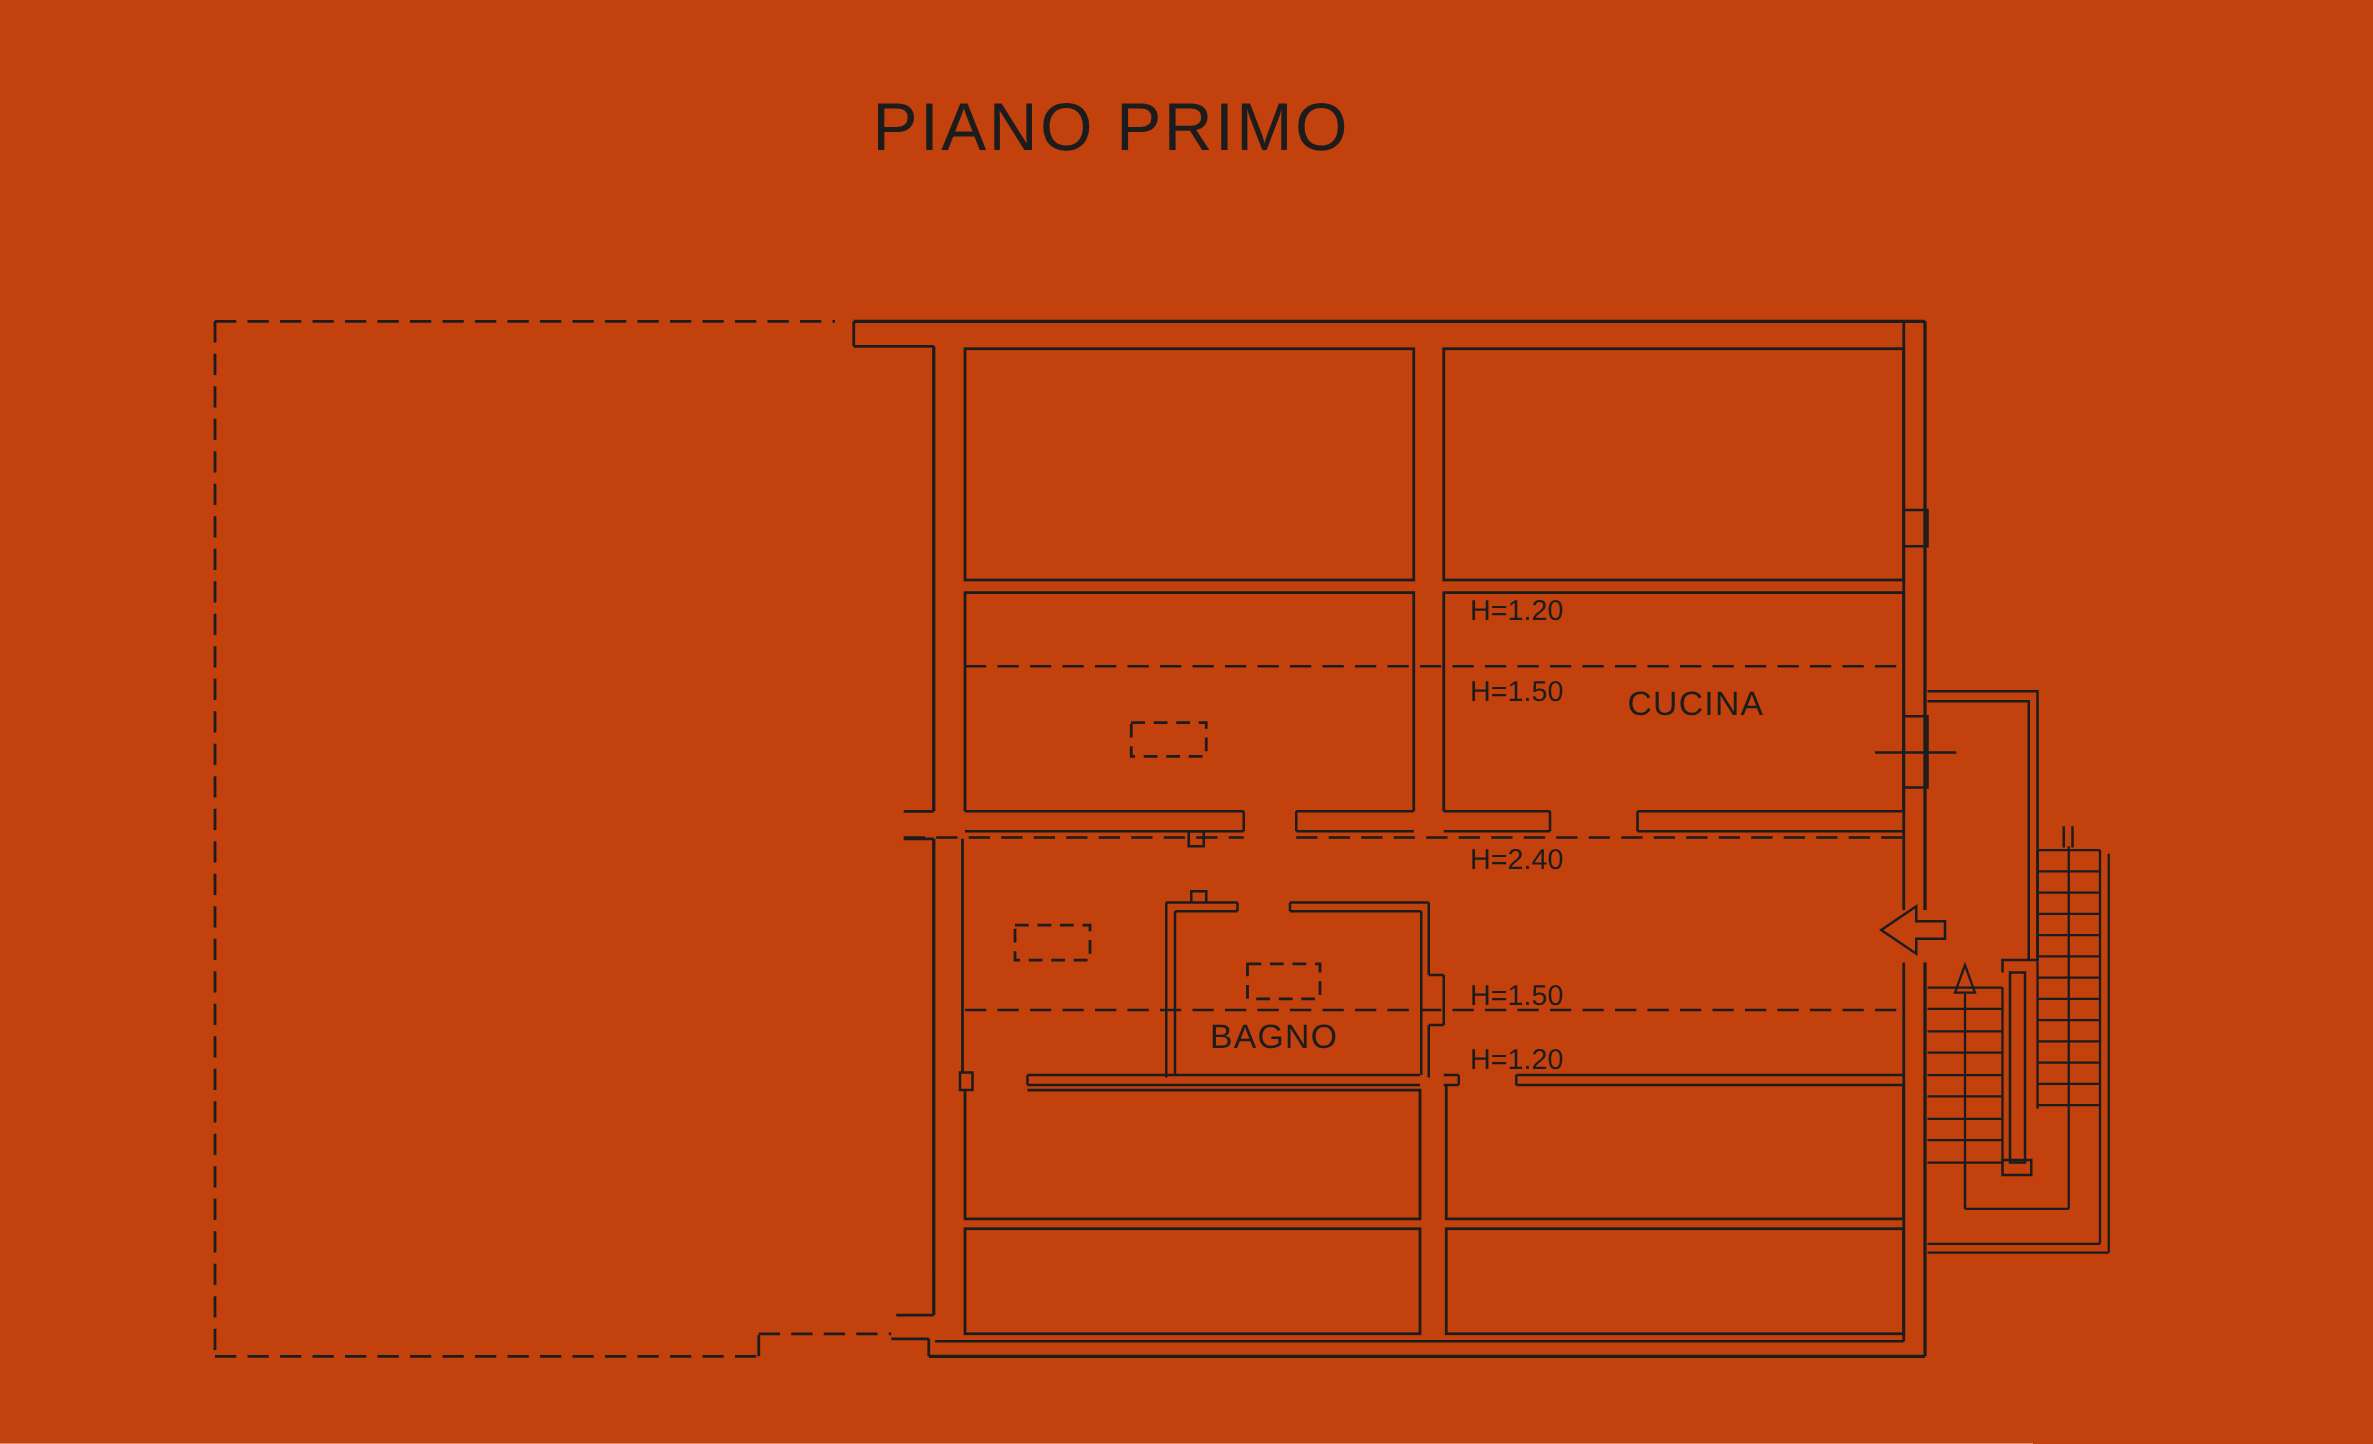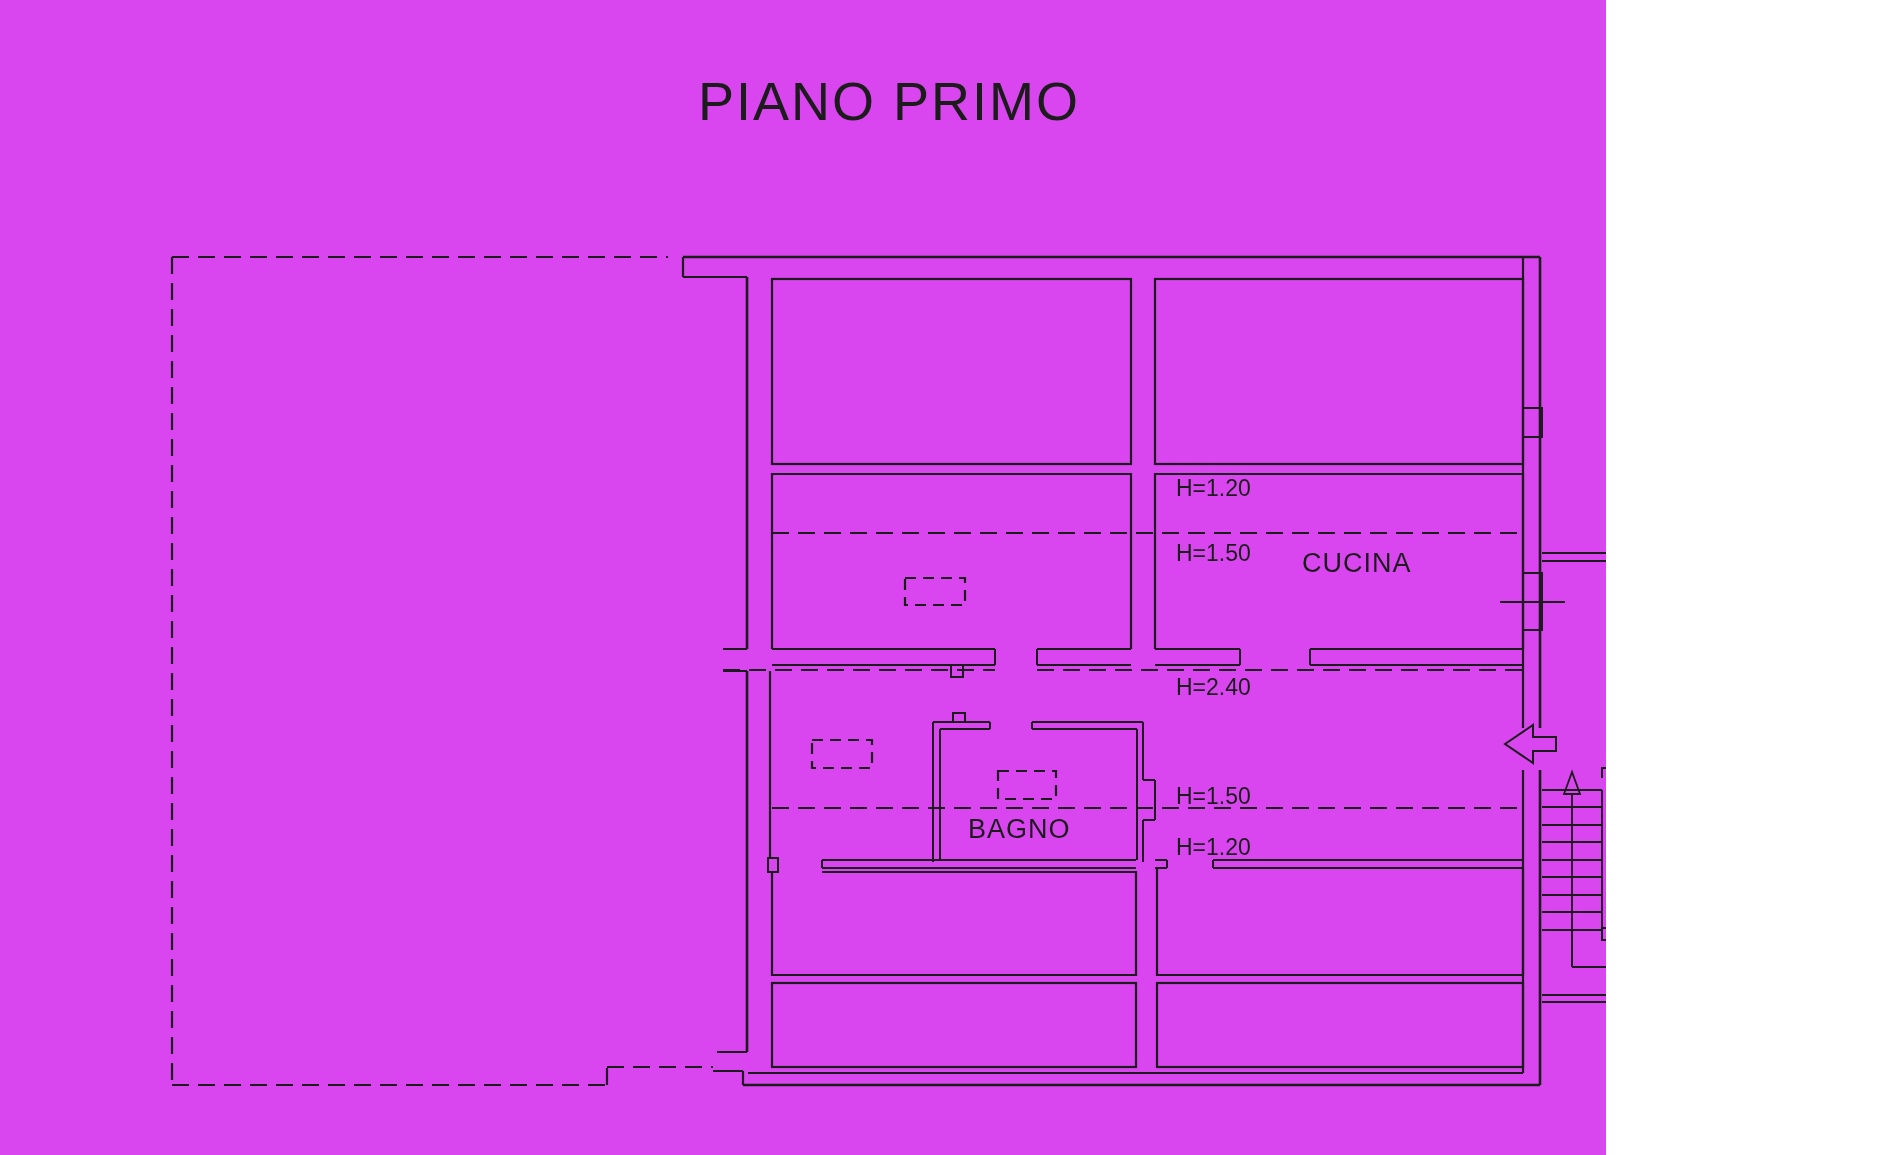--- a/index.html
+++ b/index.html
@@ -1,16 +1,16 @@
 <!DOCTYPE html>
 <html><head>
 <meta charset="utf-8">
 <style>
   html,body{margin:0;padding:0;background:#ffffff;}
-  #canvas{position:relative;width:1606px;height:1155px;background:#d946ef;overflow:hidden;
+  #canvas{position:relative;width:1898px;height:1155px;background:#c2410c;overflow:hidden;
           font-family:"Liberation Sans", sans-serif;}
   svg{position:absolute;left:0;top:0;}
   .ln{stroke:#1c1c1c;fill:none;}
   .t{fill:#1c1c1c;font-family:"Liberation Sans", sans-serif;}
   .title{font-size:54px;letter-spacing:2px;}
   .room{font-size:27px;letter-spacing:1px;}
   .hlab{font-size:23px;}
 </style>
 </head>
 <body>

